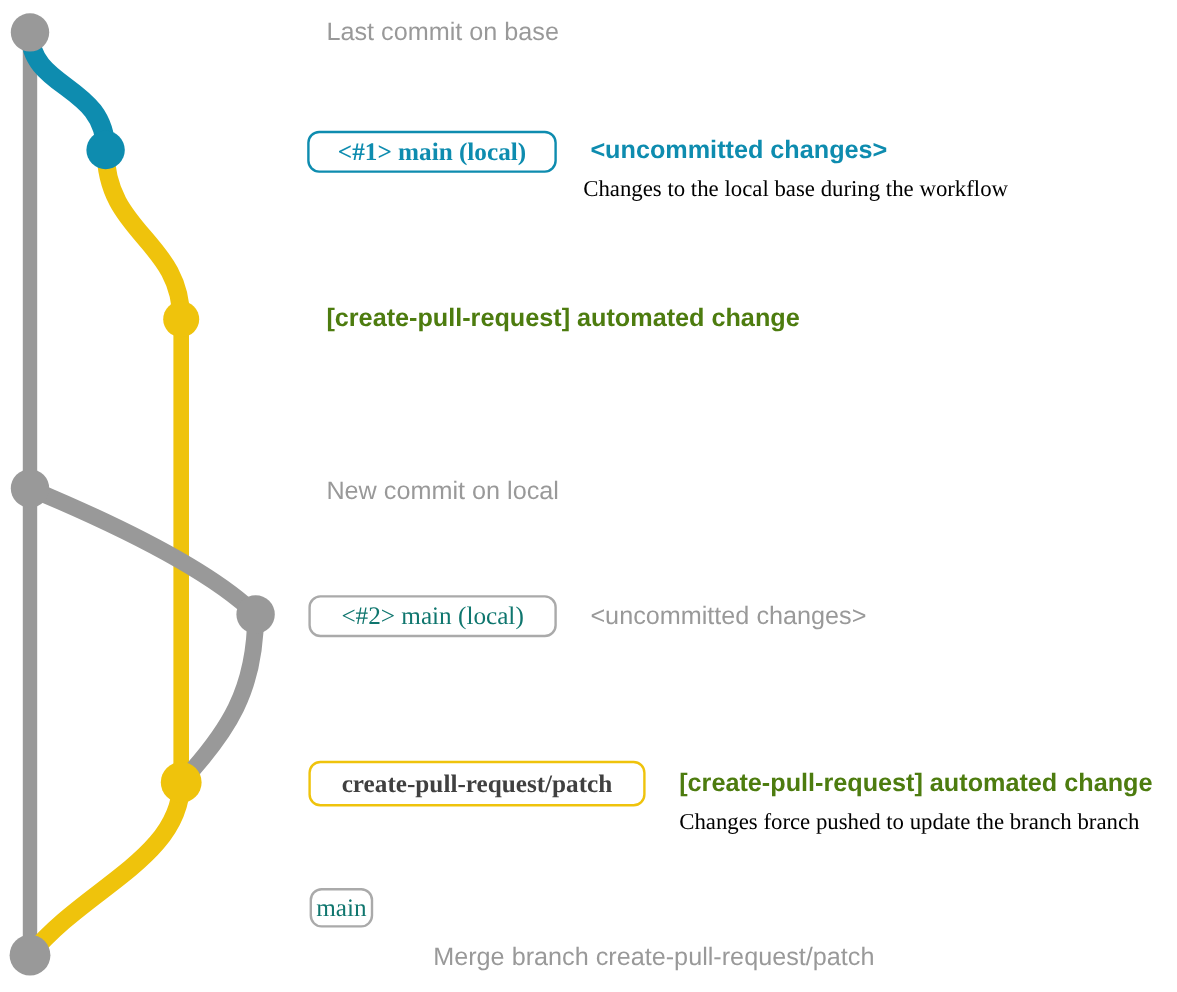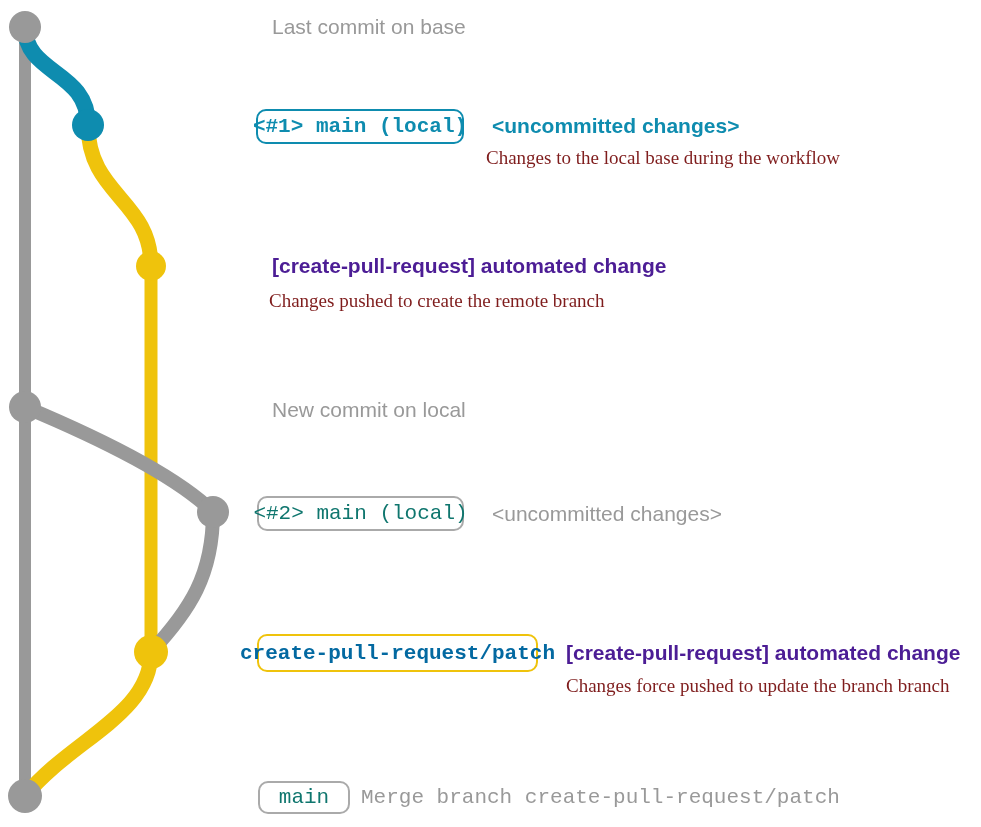--- a/index.html
+++ b/index.html
@@ -23,49 +23,49 @@
     top: 0;
     width: 981px;
     height: 827px;
   }
   .pill {
     position: absolute;
     box-sizing: border-box;
     border: 2px solid #ec4899;
     border-radius: 10px;
     color: #999999;
-    font-family: Liberation Mono, monospace;
+    font-family: Liberation Serif, serif;
     font-size: 21px;
     line-height: 1;
     white-space: nowrap;
     display: flex;
     align-items: center;
     justify-content: center;
     background: transparent;
   }
   .pill.blue { border-color: #0E8CAF; color: #0E8CAF; font-weight: bold; }
-  .pill.yellow { border-color: #EFC30C; color: #0369a1; font-weight: bold; }
+  .pill.yellow { border-color: #EFC30C; color: #404040; font-weight: bold; }
   .pill.gray { border-color: #aaaaaa; color: #0f766e; }
   .headline {
     position: absolute;
     font-family: "Liberation Sans", sans-serif;
     font-size: 21px;
     line-height: 1;
     white-space: nowrap;
     margin-left: 16px;
   }
   .headline.gray { color: #999999; }
   .headline.blue { color: #0E8CAF; font-weight: bold; }
-  .headline.yellow { color: #4c1d95; font-weight: bold; }
+  .headline.yellow { color: #4d7c0f; font-weight: bold; }
   .subcaption {
     position: absolute;
     font-family: "Liberation Serif", serif;
     font-size: 19px;
     line-height: 1;
-    color: #7f1d1d;
+    color: #000000;
     white-space: nowrap;
     text-align: right;
   }
 </style>
 </head>
 <body>
 
 <div id="canvas">
 
   <svg id="graph-svg" viewBox="0 0 981 827" xmlns="http://www.w3.org/2000/svg">
@@ -93,27 +93,26 @@
     <circle cx="25" cy="796" r="17" fill="#999999"></circle>
   </svg>
 
   <div class="headline gray" style="left:256px; top:16px;">Last commit on base</div>
 
   <div class="pill blue" style="left:256px; top:109px; width:208px; height:35px;">&lt;#1&gt; main (local)</div>
   <div class="headline blue" style="left:476px; top:115px;">&lt;uncommitted changes&gt;</div>
   <div class="subcaption" style="left:486px; top:148px;">Changes to the local base during the workflow</div>
 
   <div class="headline yellow" style="left:256px; top:255px;">[create-pull-request] automated change</div>
-  <div class="subcaption" style="left:269px; top:291px;">Changes pushed to create the remote branch</div>
 
   <div class="headline gray" style="left:256px; top:399px;">New commit on local</div>
 
   <div class="pill gray" style="left:257px; top:496px; width:207px; height:35px;">&lt;#2&gt; main (local)</div>
   <div class="headline gray" style="left:476px; top:503px;">&lt;uncommitted changes&gt;</div>
 
   <div class="pill yellow" style="left:257px; top:634px; width:281px; height:38px;">create-pull-request/patch</div>
   <div class="headline yellow" style="left:550px; top:642px;">[create-pull-request] automated change</div>
   <div class="subcaption" style="left:566px; top:676px;">Changes force pushed to update the branch branch</div>
 
-  <div class="pill gray" style="left:258px; top:781px; width:92px; height:33px;">main</div>
-  <div class="headline gray" style="left:345px; top:787px;font-family:Liberation Mono, monospace;">Merge branch create-pull-request/patch</div>
+  <div class="pill gray" style="left:258px; top:740px; width:53px; height:33px;">main</div>
+  <div class="headline gray" style="left:345px; top:787px;">Merge branch create-pull-request/patch</div>
 
 </div>
 
 </body></html>

